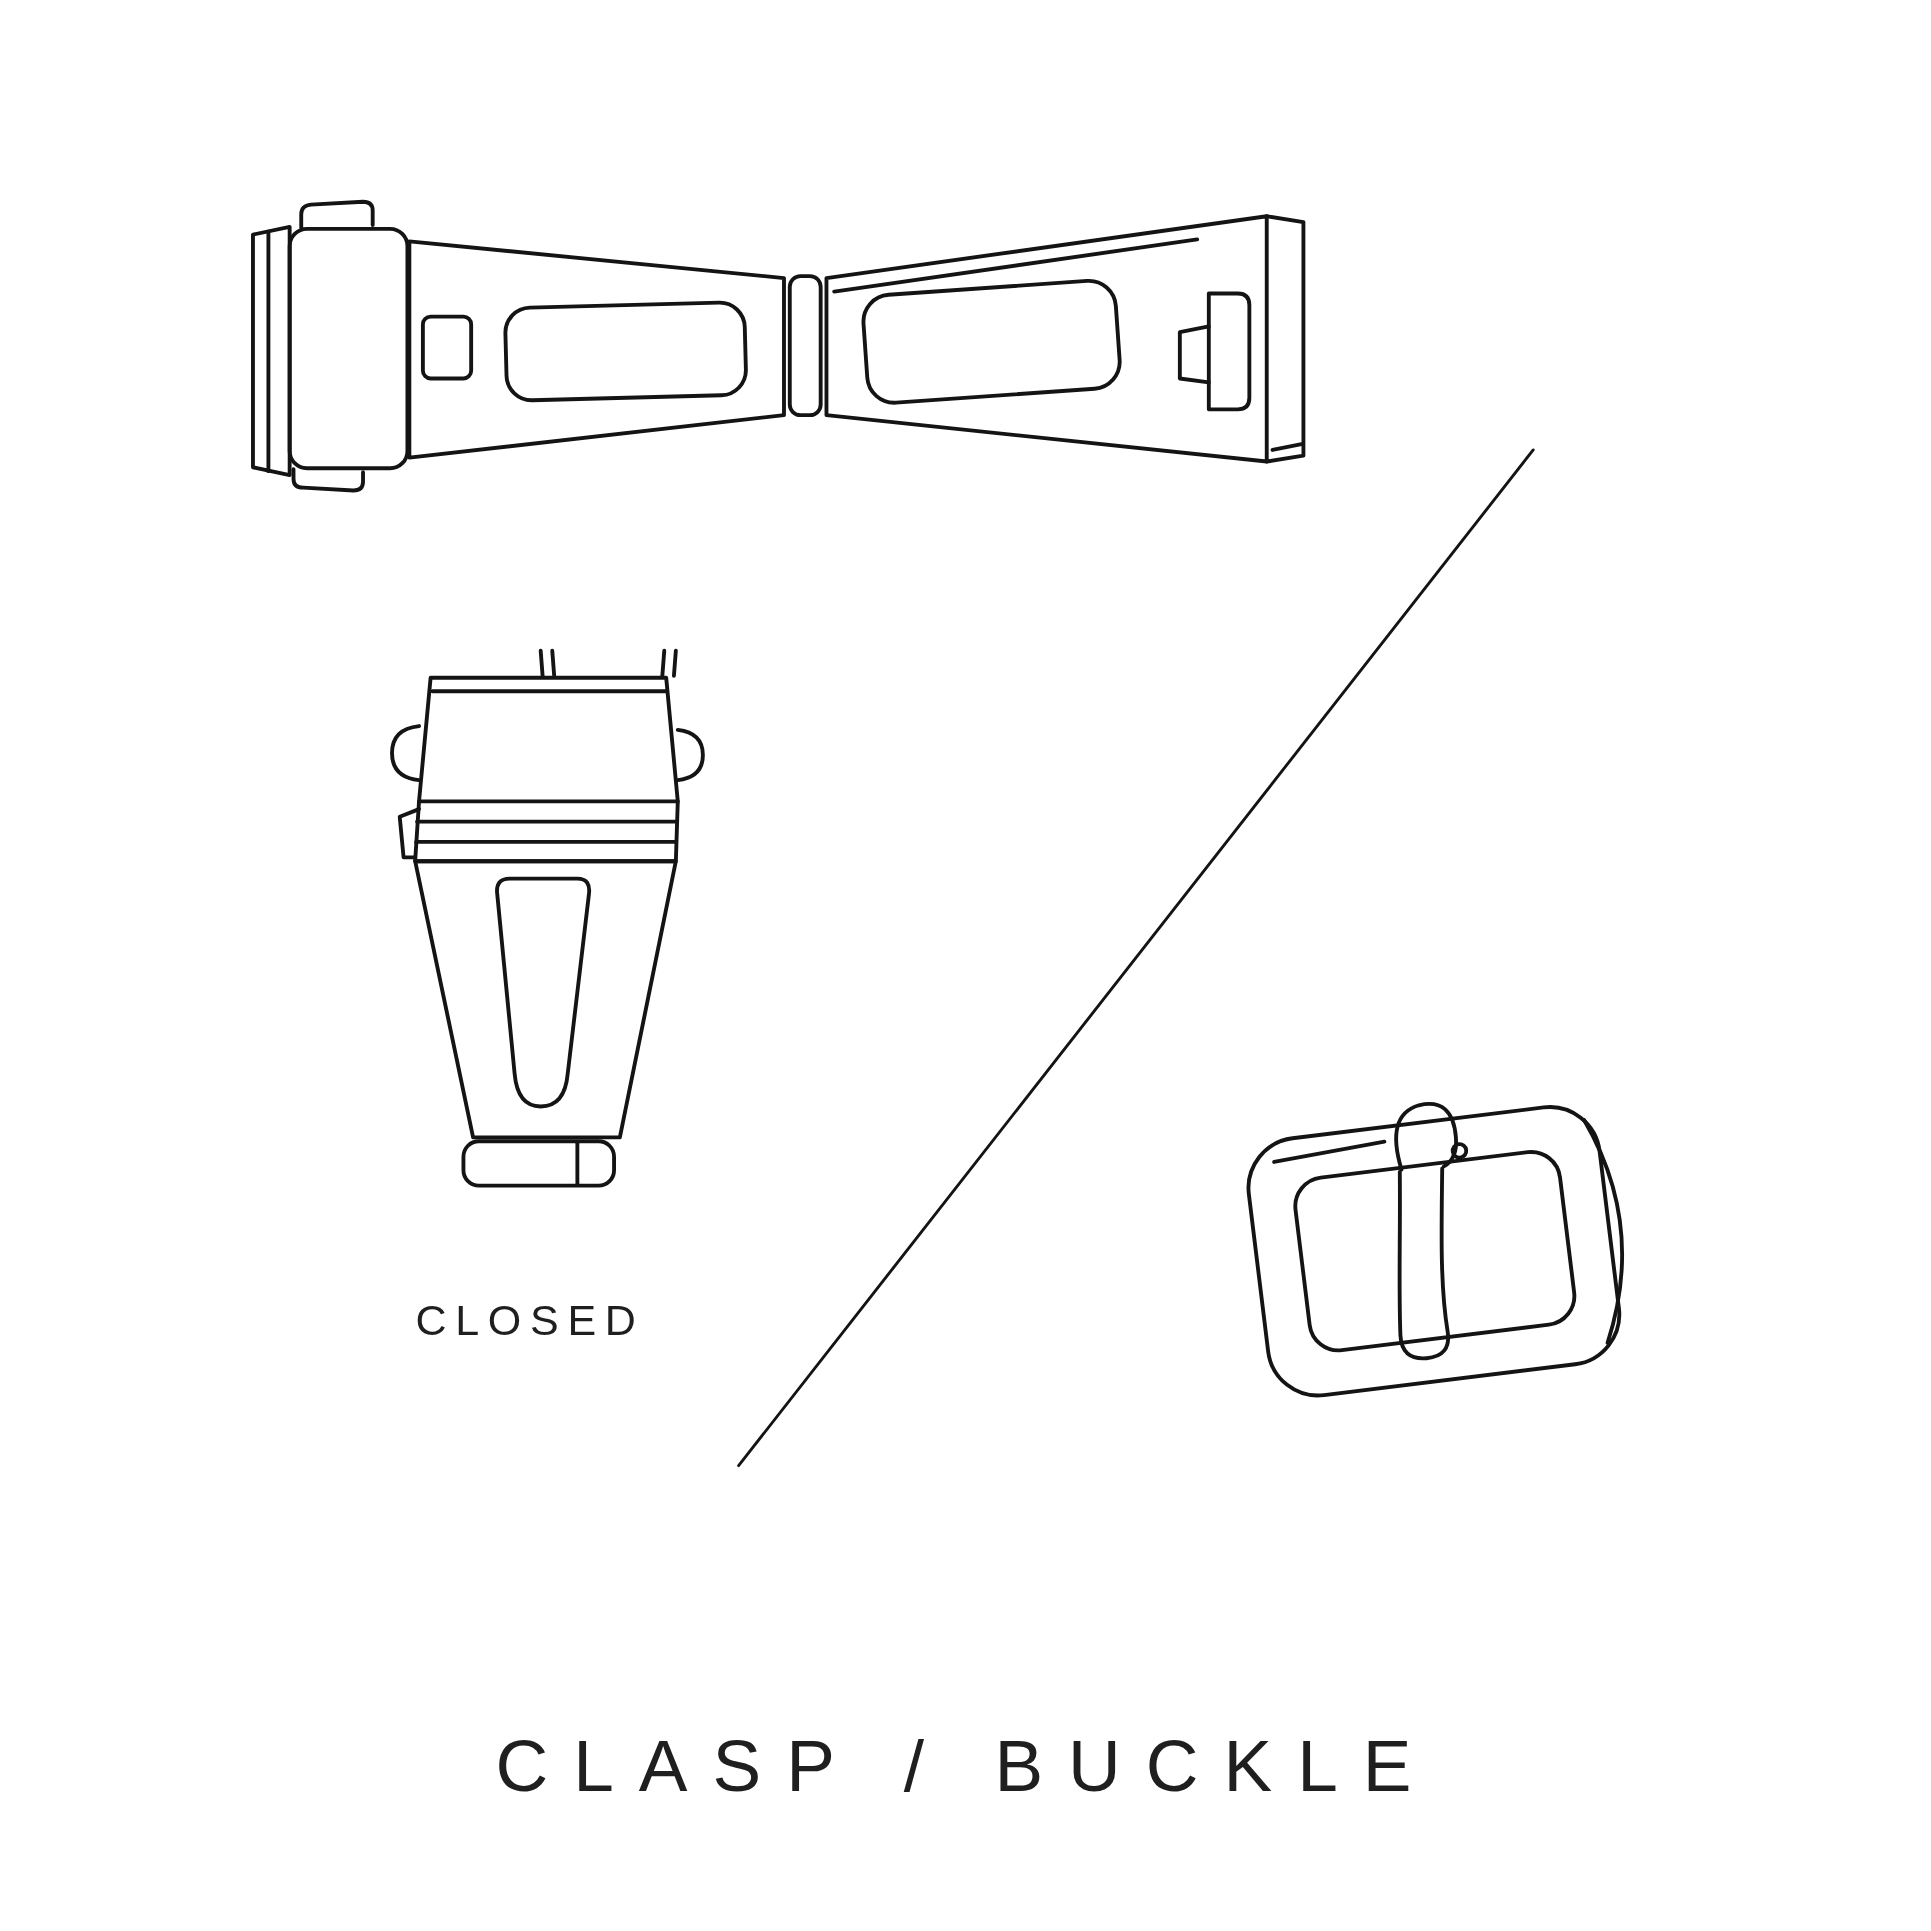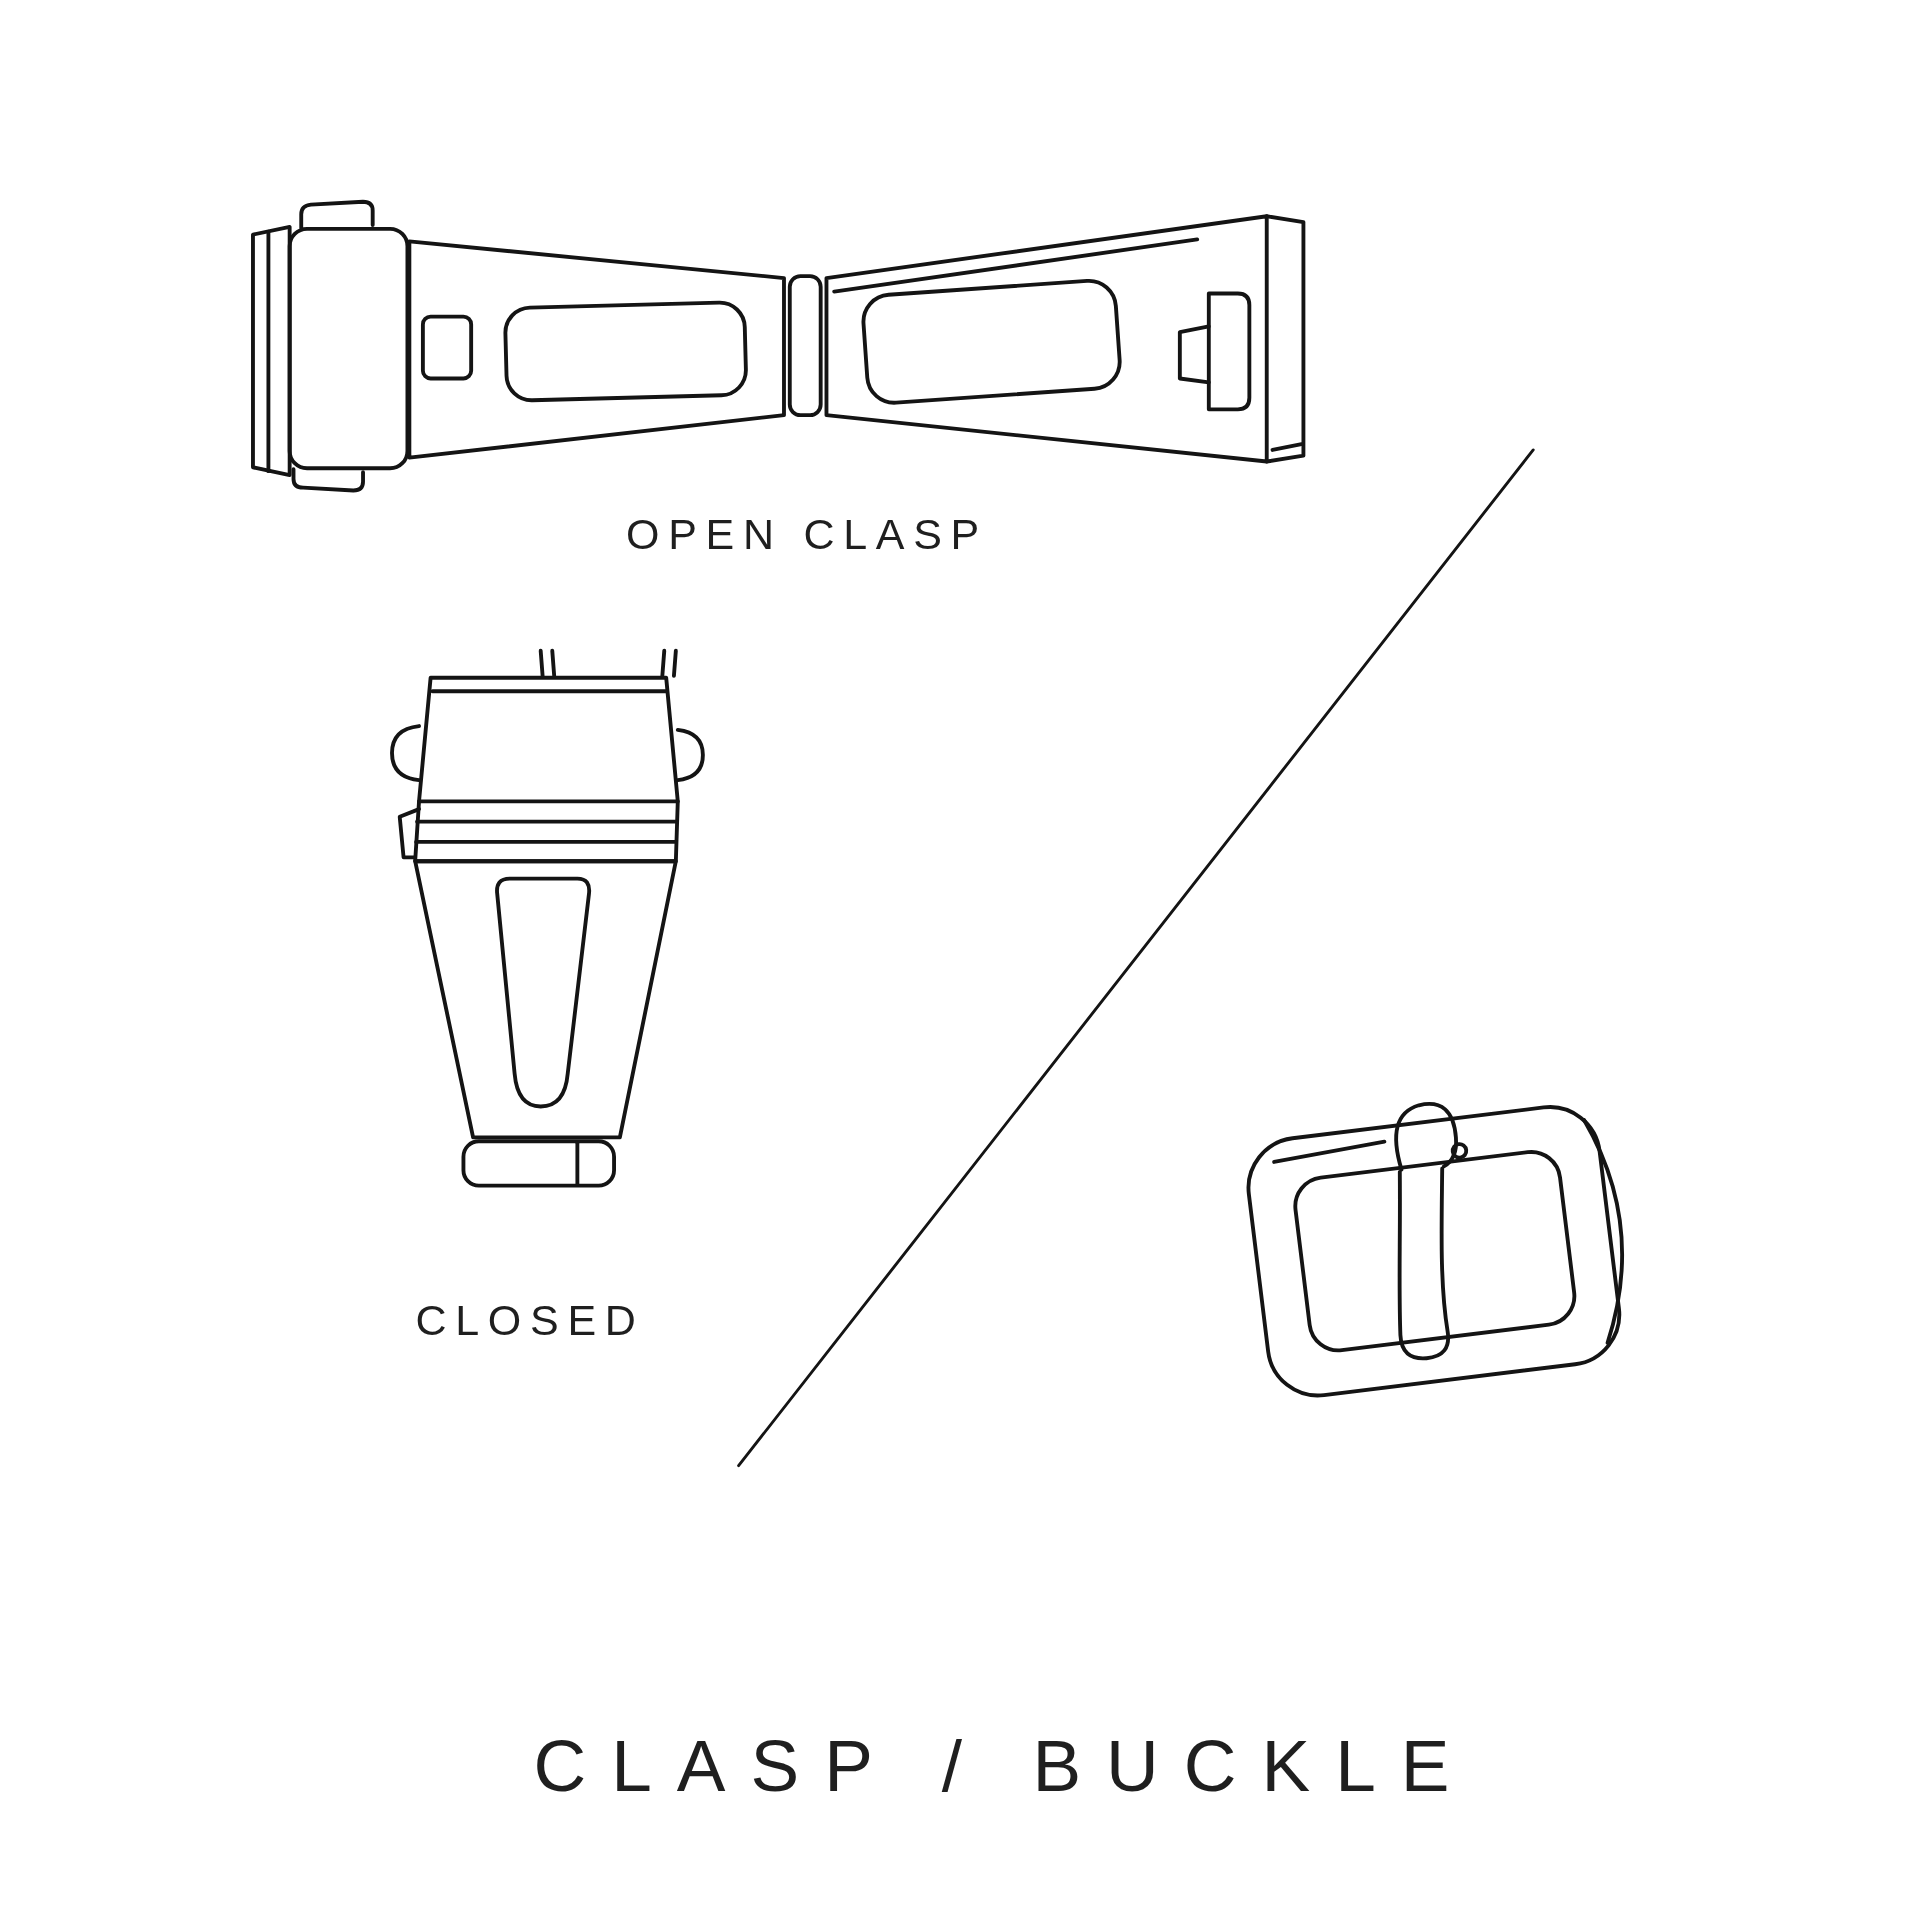--- a/index.html
+++ b/index.html
@@ -32,21 +32,21 @@
     letter-spacing: 8.7px;
     font-weight: 400;
   }
   .caption.title {
     font-size: 73px;
     letter-spacing: 25px;
     font-weight: 400;
   }
   .label-open  { left: 807px;  top: 510px;  }
   .label-closed{ left: 530px;  top: 1296px; }
-  .label-title { left: 1004px; top: 1724px; }
+  .label-title { left: 966px; top: 1724px; }
 </style>
 </head>
 <body>
 
 <div class="canvas">
 
   <svg class="art" width="1931" height="1931" viewBox="0 0 2000 2000" fill="none" stroke="#141414" stroke-width="4" stroke-linejoin="round" stroke-linecap="round">
 
     <g>
 
@@ -118,20 +118,19 @@
 
       <path d="M 1332 1184 L 1448 1177"></path>
 
       <path d="M 1462 1208 Q 1452 1150 1488 1144 Q 1524 1140 1522 1182 Q 1521 1204 1506 1210"></path>
       <circle cx="1524" cy="1196" r="7"></circle>
 
       <path d="M 1460 1210 C 1452 1280 1444 1330 1440 1378 Q 1438 1404 1464 1405 Q 1490 1406 1489 1380 C 1487 1330 1496 1272 1504 1212"></path>
     </g>
   </svg>
 
-  <div class="caption small label-open">OPEN CLASP</div>
 
   <div class="caption small label-closed">CLOSED</div>
 
   <div class="caption title label-title">CLASP / BUCKLE</div>
 
 </div>
 
 
 </body></html>

